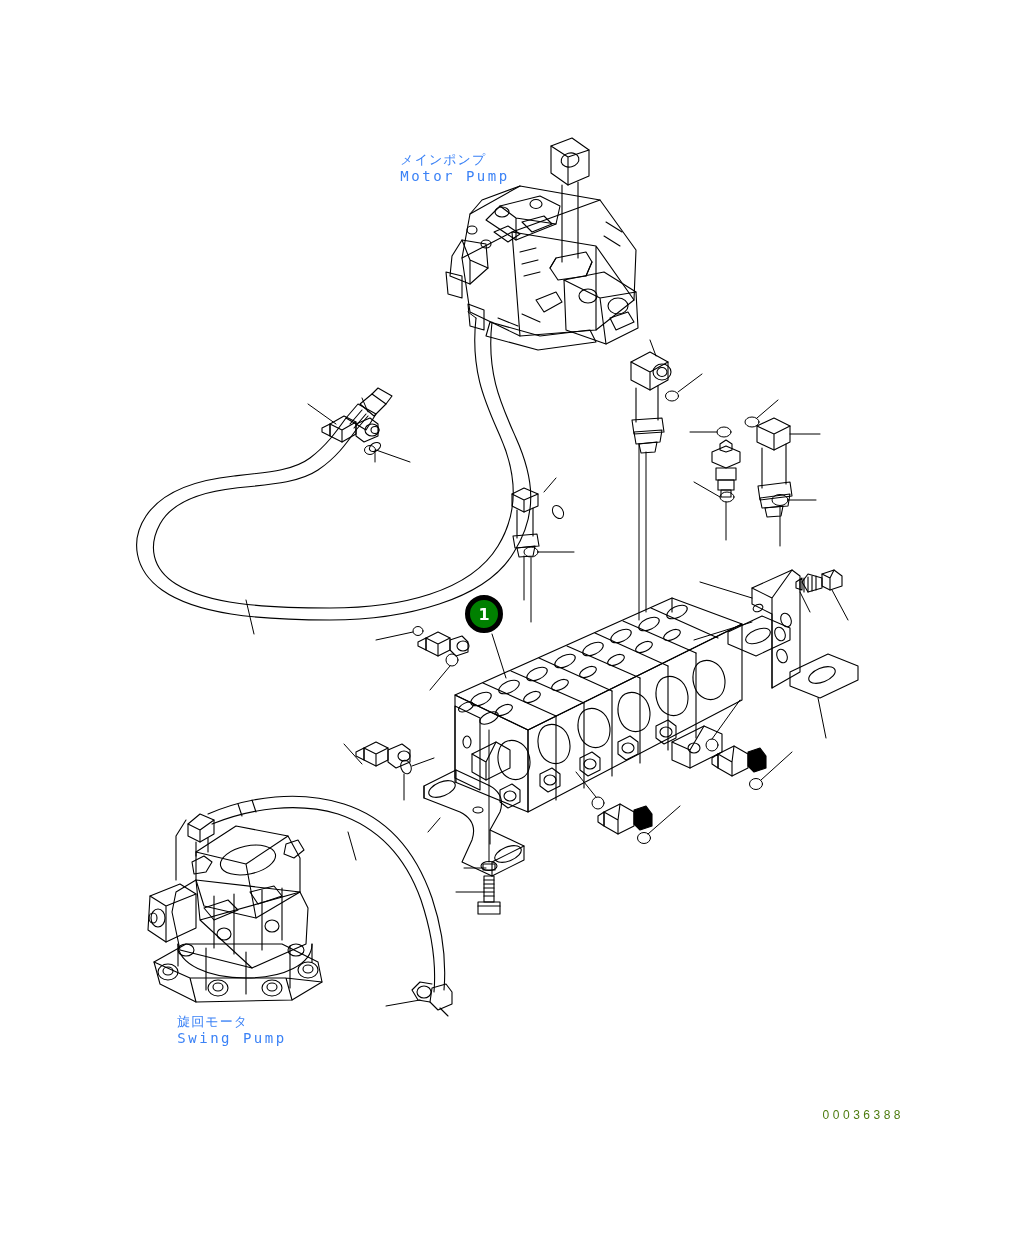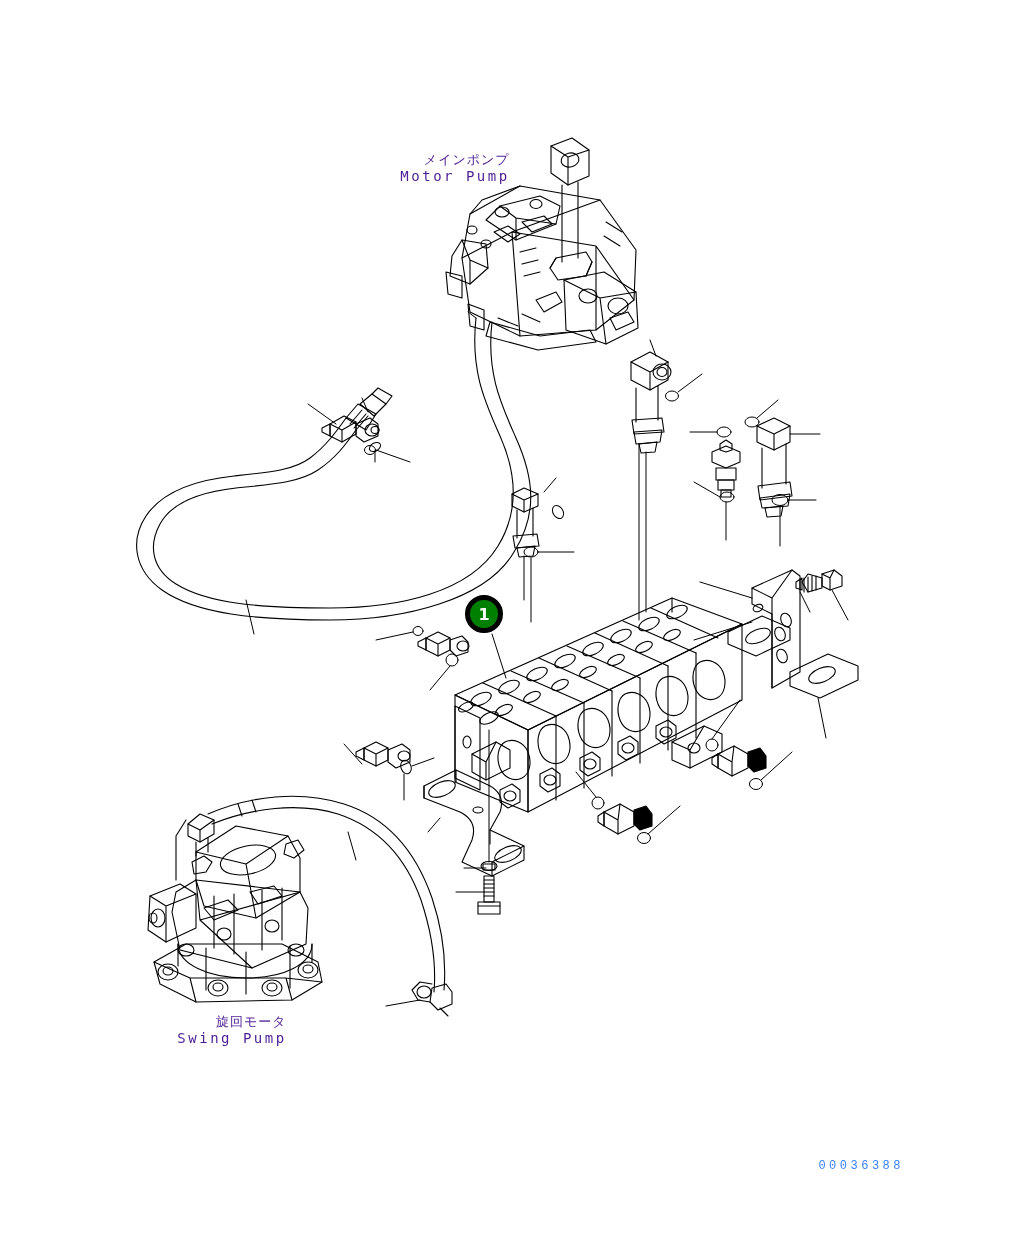--- a/index.html
+++ b/index.html
@@ -1,23 +1,23 @@
 <!DOCTYPE html>
 <html><head>
 <meta charset="utf-8">
 <style>
   html,body{margin:0;padding:0;background:#ffffff;}
   body{width:1022px;height:1257px;font-family:"DejaVu Sans","Liberation Sans",sans-serif;}
   #sheet{position:relative;width:1022px;height:1257px;background:#ffffff;overflow:hidden;}
   #sheet svg{position:absolute;left:0;top:0;}
-  .lbl{position:absolute;text-align:right;color:#4c1d95;line-height:1.25;white-space:nowrap;}
+  .lbl{position:absolute;text-align:left;color:#3b82f6;line-height:1.25;white-space:nowrap;}
   .lbl .jp{font-size:13px;letter-spacing:1px;}
   .lbl .en{font-size:14px;letter-spacing:2.5px;font-family:"DejaVu Sans Mono","Liberation Mono",monospace;}
-  #partno{position:absolute;right:118px;top:1159px;font-size:12px;letter-spacing:3.5px;
-          font-family:Liberation Mono, monospace;color:#3b82f6;}
+  #partno{position:absolute;right:118px;top:1108px;font-size:12px;letter-spacing:3.5px;
+          font-family:Liberation Sans, sans-serif;color:#4d7c0f;}
   #callout{position:absolute;left:465px;top:595px;width:38px;height:38px;border-radius:50%;
            background:#008000;border:5px solid #000;box-sizing:border-box;color:#fff;
            display:flex;align-items:center;justify-content:center;font-size:16px;font-weight:bold;}
 </style>
 </head>
 <body>
 
 <div id="sheet">
 
   <svg width="1022" height="1257" viewBox="0 0 1022 1257" fill="none" stroke="#000" stroke-width="1.1" stroke-linecap="round" stroke-linejoin="round">

